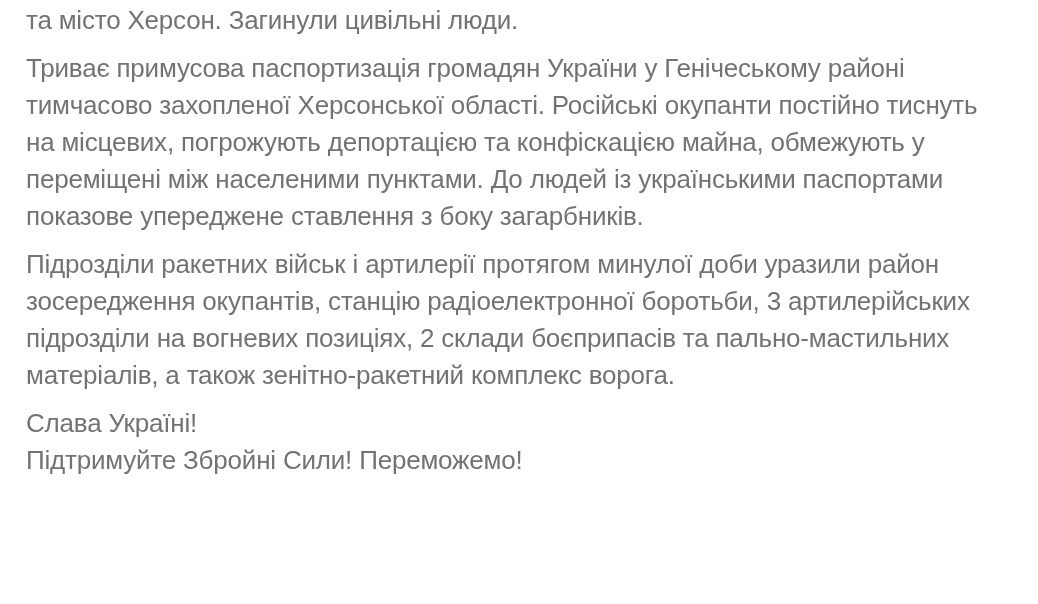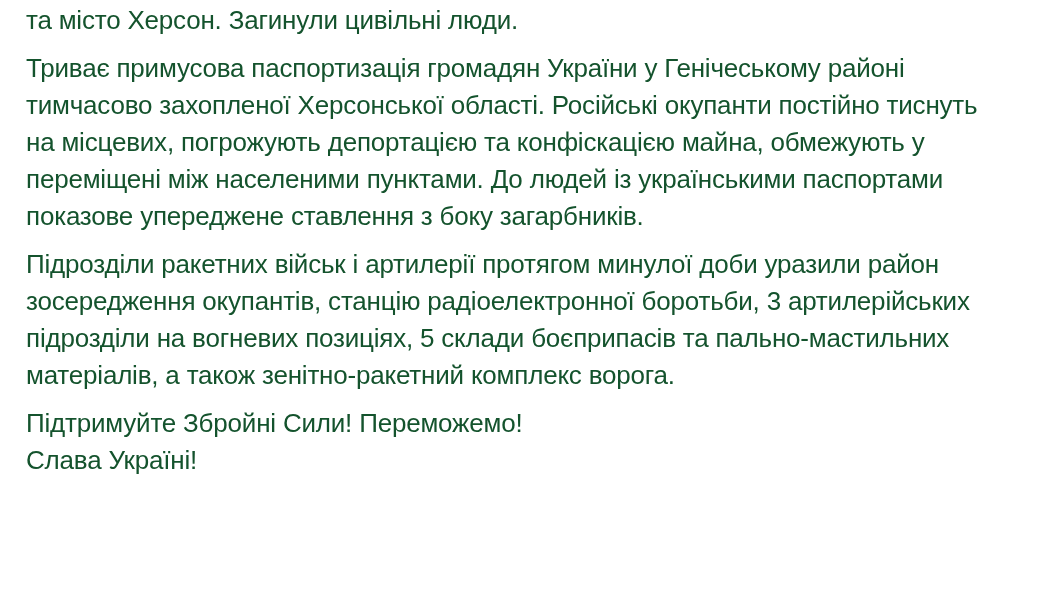--- a/index.html
+++ b/index.html
@@ -10,21 +10,21 @@
     height: 604px;
     overflow: hidden;
   }
   .post-text {
     box-sizing: border-box;
     width: 1038px;
     padding: 2px 10px 0 26px;
     font-family: "Liberation Sans", "DejaVu Sans", sans-serif;
     font-size: 26px;
     line-height: 37px;
-    color: #14532d;
+    color: #737373;
     letter-spacing: -0.2px;
   }
   .para {
     margin: 0 0 11px 0;
     white-space: pre;      
   }
   .para.tight {
     margin-bottom: 0;      
   }
 </style>
@@ -33,17 +33,17 @@
 
 <div class="post-text">
   <p class="para">та місто Херсон. Загинули цивільні люди.</p>
   <p class="para">Триває примусова паспортизація громадян України у Генічеському районі
 тимчасово захопленої Херсонської області. Російські окупанти постійно тиснуть
 на місцевих, погрожують депортацією та конфіскацією майна, обмежують у
 переміщені між населеними пунктами. До людей із українськими паспортами
 показове упереджене ставлення з боку загарбників.</p>
   <p class="para">Підрозділи ракетних військ і артилерії протягом минулої доби уразили район
 зосередження окупантів, станцію радіоелектронної боротьби, 3 артилерійських
-підрозділи на вогневих позиціях, 5 склади боєприпасів та пально-мастильних
+підрозділи на вогневих позиціях, 2 склади боєприпасів та пально-мастильних
 матеріалів, а також зенітно-ракетний комплекс ворога.</p>
+  <p class="para tight">Слава Україні!</p>
   <p class="para tight">Підтримуйте Збройні Сили! Переможемо!</p>
-  <p class="para tight">Слава Україні!</p>
 </div>
 
 </body></html>

